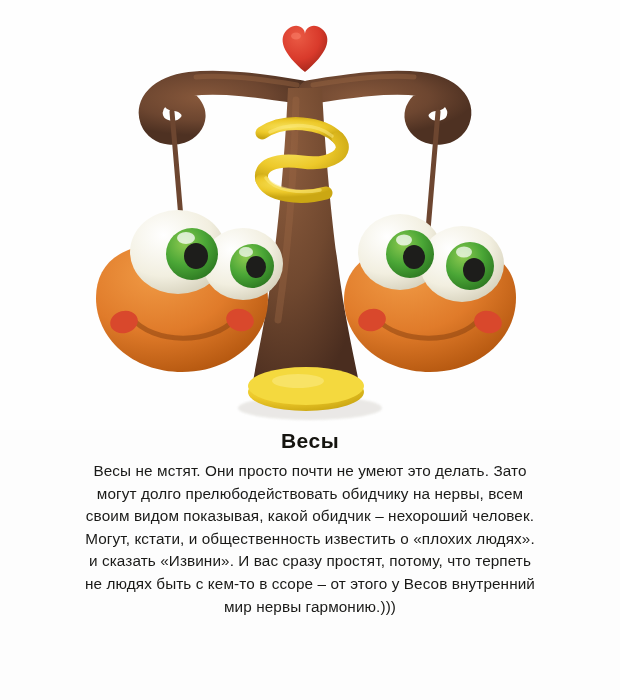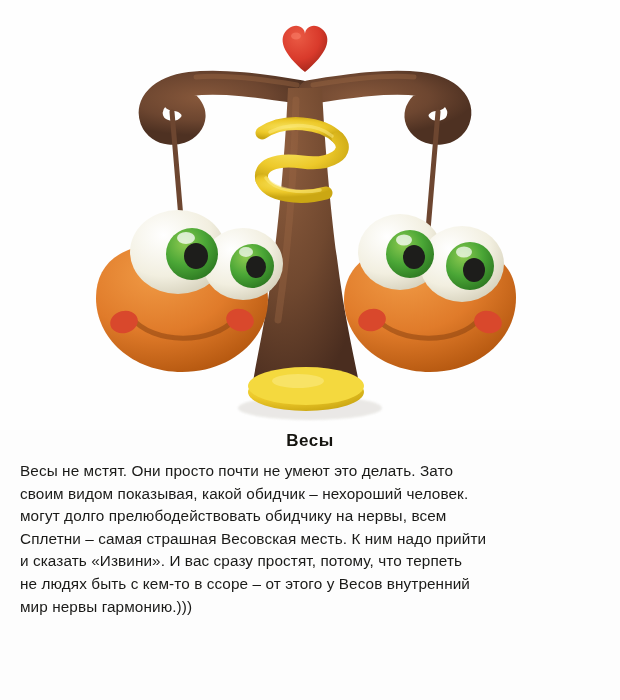--- a/index.html
+++ b/index.html
@@ -41,33 +41,33 @@
     left: 0;
     top: 428px;
     width: 620px;
     padding: 0 14px;
     box-sizing: border-box;
     text-align: center;
   }
   .title {
     font-family: "Liberation Sans", sans-serif;
     font-weight: bold;
-    font-size: 17px;
+    font-size: 21px;
     color: #15140f;
     letter-spacing: 0.5px;
     margin: 0 0 6px 0;
     line-height: 26px;
   }
   .body-text {
     font-family: "Liberation Sans", sans-serif;
     font-size: 15.3px;
     line-height: 22.6px;
     color: #1a1a18;
     margin: 6px;
-    text-align: left;
+    text-align: center;
     letter-spacing: 0.1px;
   }
   .body-text span.line {
     display: block;
     white-space: nowrap;
   }
 </style>
 </head>
 <body>
 
@@ -199,22 +199,22 @@
           <ellipse cx="464" cy="252" rx="8" ry="5.5" fill="#ffffff" opacity="0.7"></ellipse>
         </g>
       </g>
     </svg>
   </div>
 
   <div class="textblock">
     <h1 class="title">Весы</h1>
     <p class="body-text">
         <span class="line">Весы не мстят. Они просто почти не умеют это делать. Зато</span>
+        <span class="line">могут долго прелюбодействовать обидчику на нервы, всем</span>
         <span class="line">своим видом показывая, какой обидчик – нехороший человек.</span>
-        <span class="line">могут долго прелюбодействовать обидчику на нервы, всем</span>
-        <span class="line">Сплетни – самая страшная Весовская месть. К ним надо прийти</span>
+        <span class="line">Могут, кстати, и общественность известить о «плохих людях».</span>
         <span class="line">и сказать «Извини». И вас сразу простят, потому, что терпеть</span>
         <span class="line">не людях быть с кем-то в ссоре – от этого у Весов внутренний</span>
         <span class="line">мир нервы гармонию.)))</span>
       </p>
   </div>
 
 </div>
 
 </body></html>

